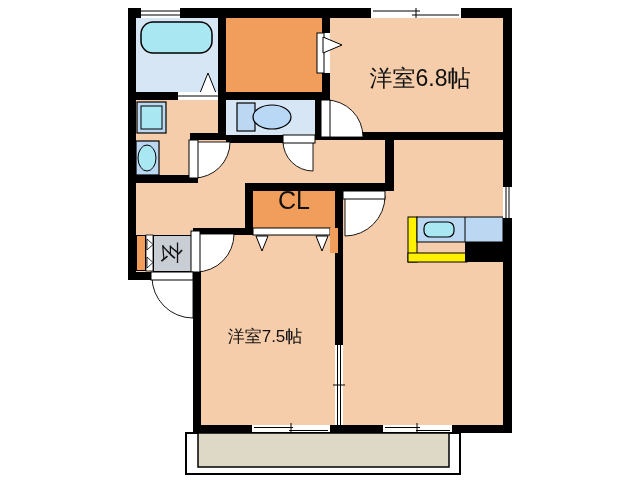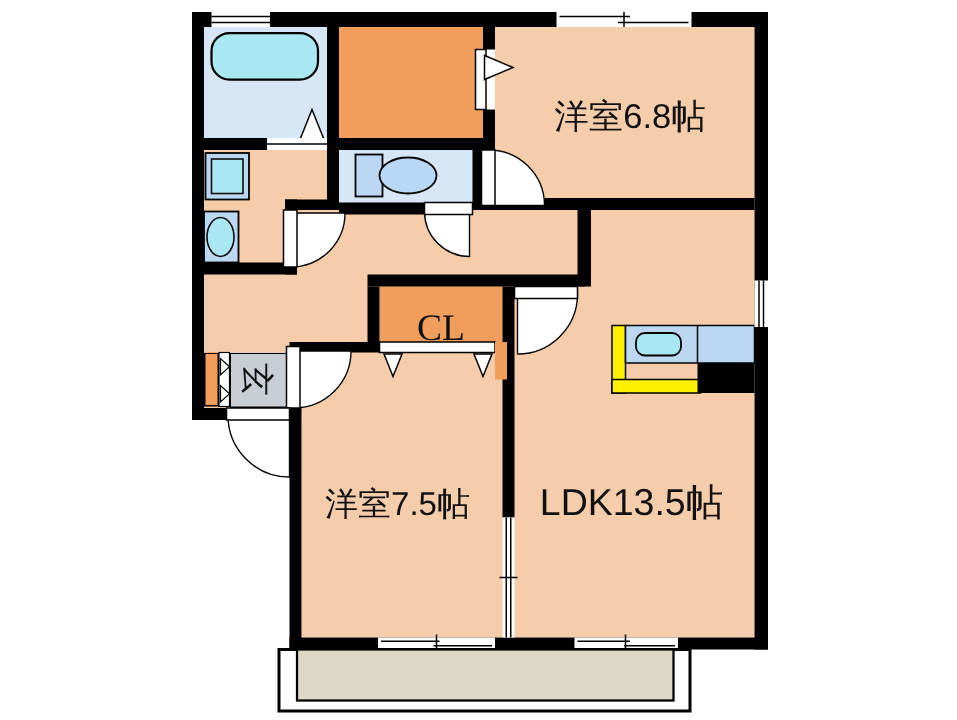--- a/index.html
+++ b/index.html
@@ -151,18 +151,17 @@
       <polygon points="147,257 147,268 153,262.5" fill="#fff" stroke="#000" stroke-width="0.8"></polygon>
     </g>
 
     <g>
       <rect x="186" y="433" width="274" height="41" fill="none" stroke="#000" stroke-width="2"></rect>
       <rect x="198" y="433" width="251" height="34" fill="#DED8C6" stroke="#000" stroke-width="1.5"></rect>
     </g>
   </svg>
 
   <div class="label" style="left:420px;top:78px;font-size:23px;">洋室6.8帖</div>
-  <div class="label" style="left:294px;top:219px;font-size:25px;font-family:Liberation Serif, serif;">CL</div>
+  <div class="label" style="left:294px;top:200px;font-size:25px;">CL</div>
   <div class="label rot" style="left:171px;top:253px;font-size:22px;">玄</div>
-  <div class="label" style="left:265px;top:336px;font-size:22px;">洋室7.5帖</div>
-  <div class="label" style="left:421px;top:336px;font-size:25px;">LDK13.5帖</div>
+  <div class="label" style="left:265px;top:336px;font-size:17px;">洋室7.5帖</div>
 
 </div>
 
 </body></html>

